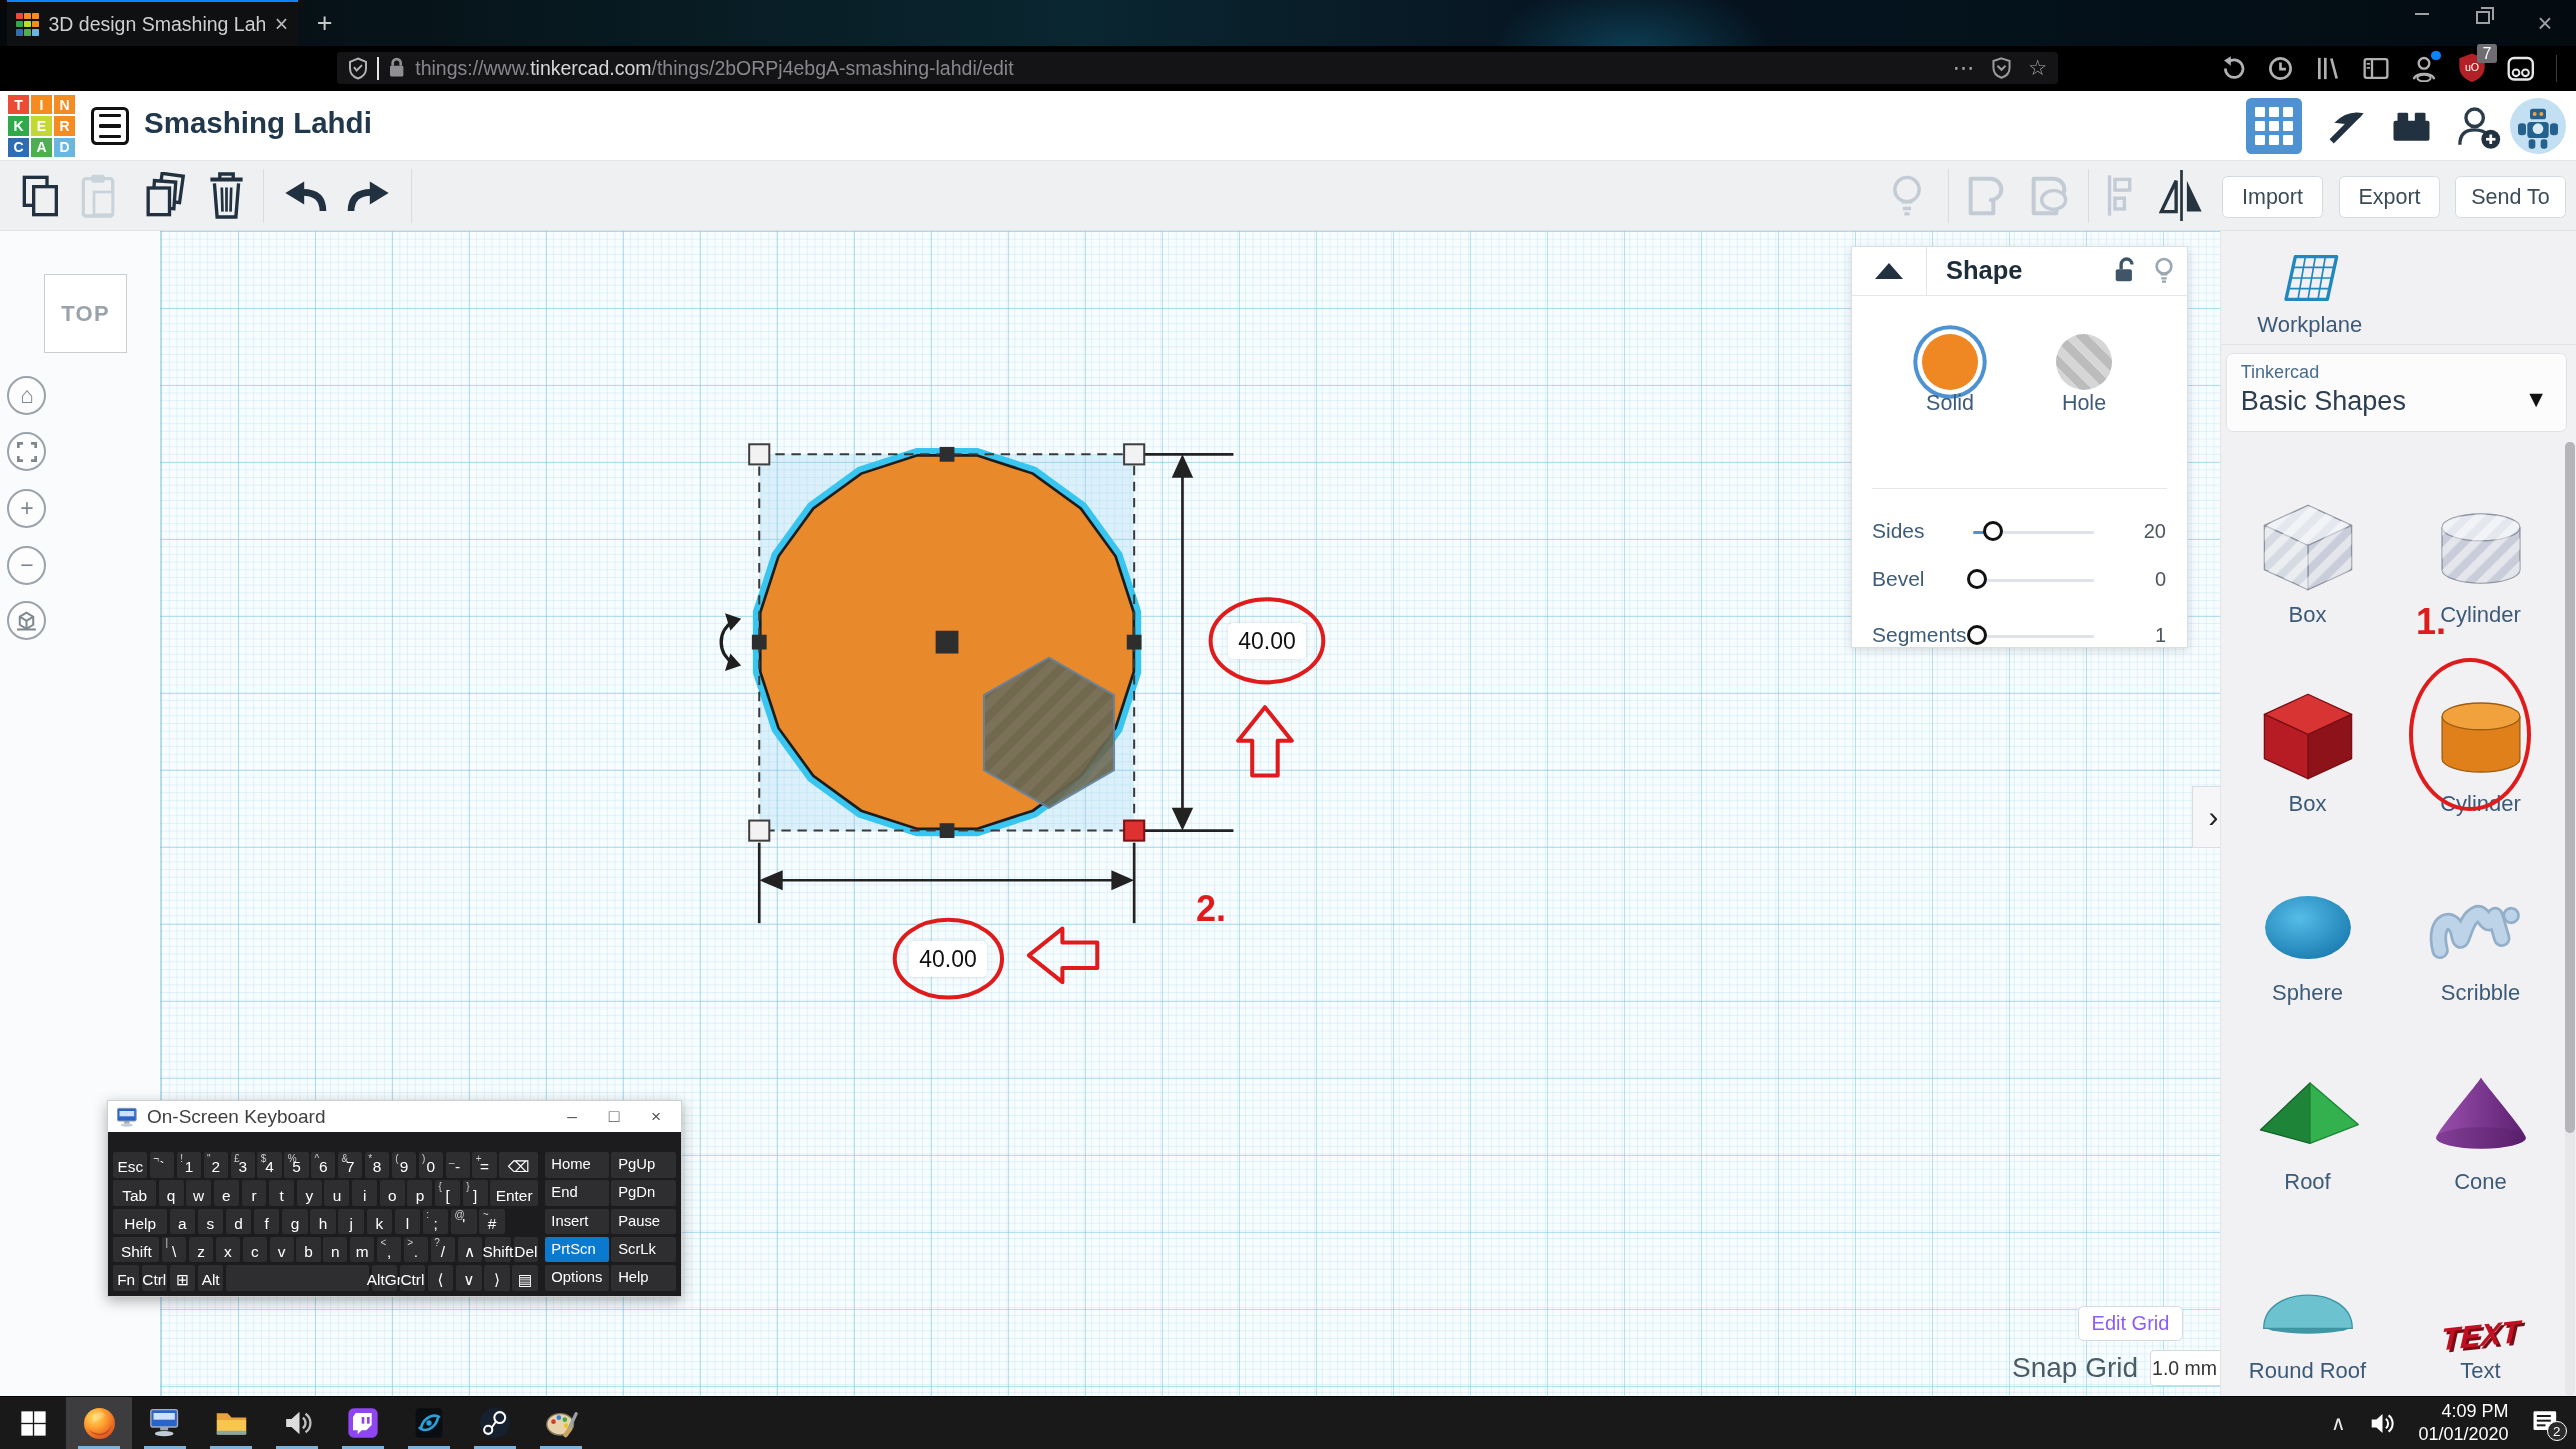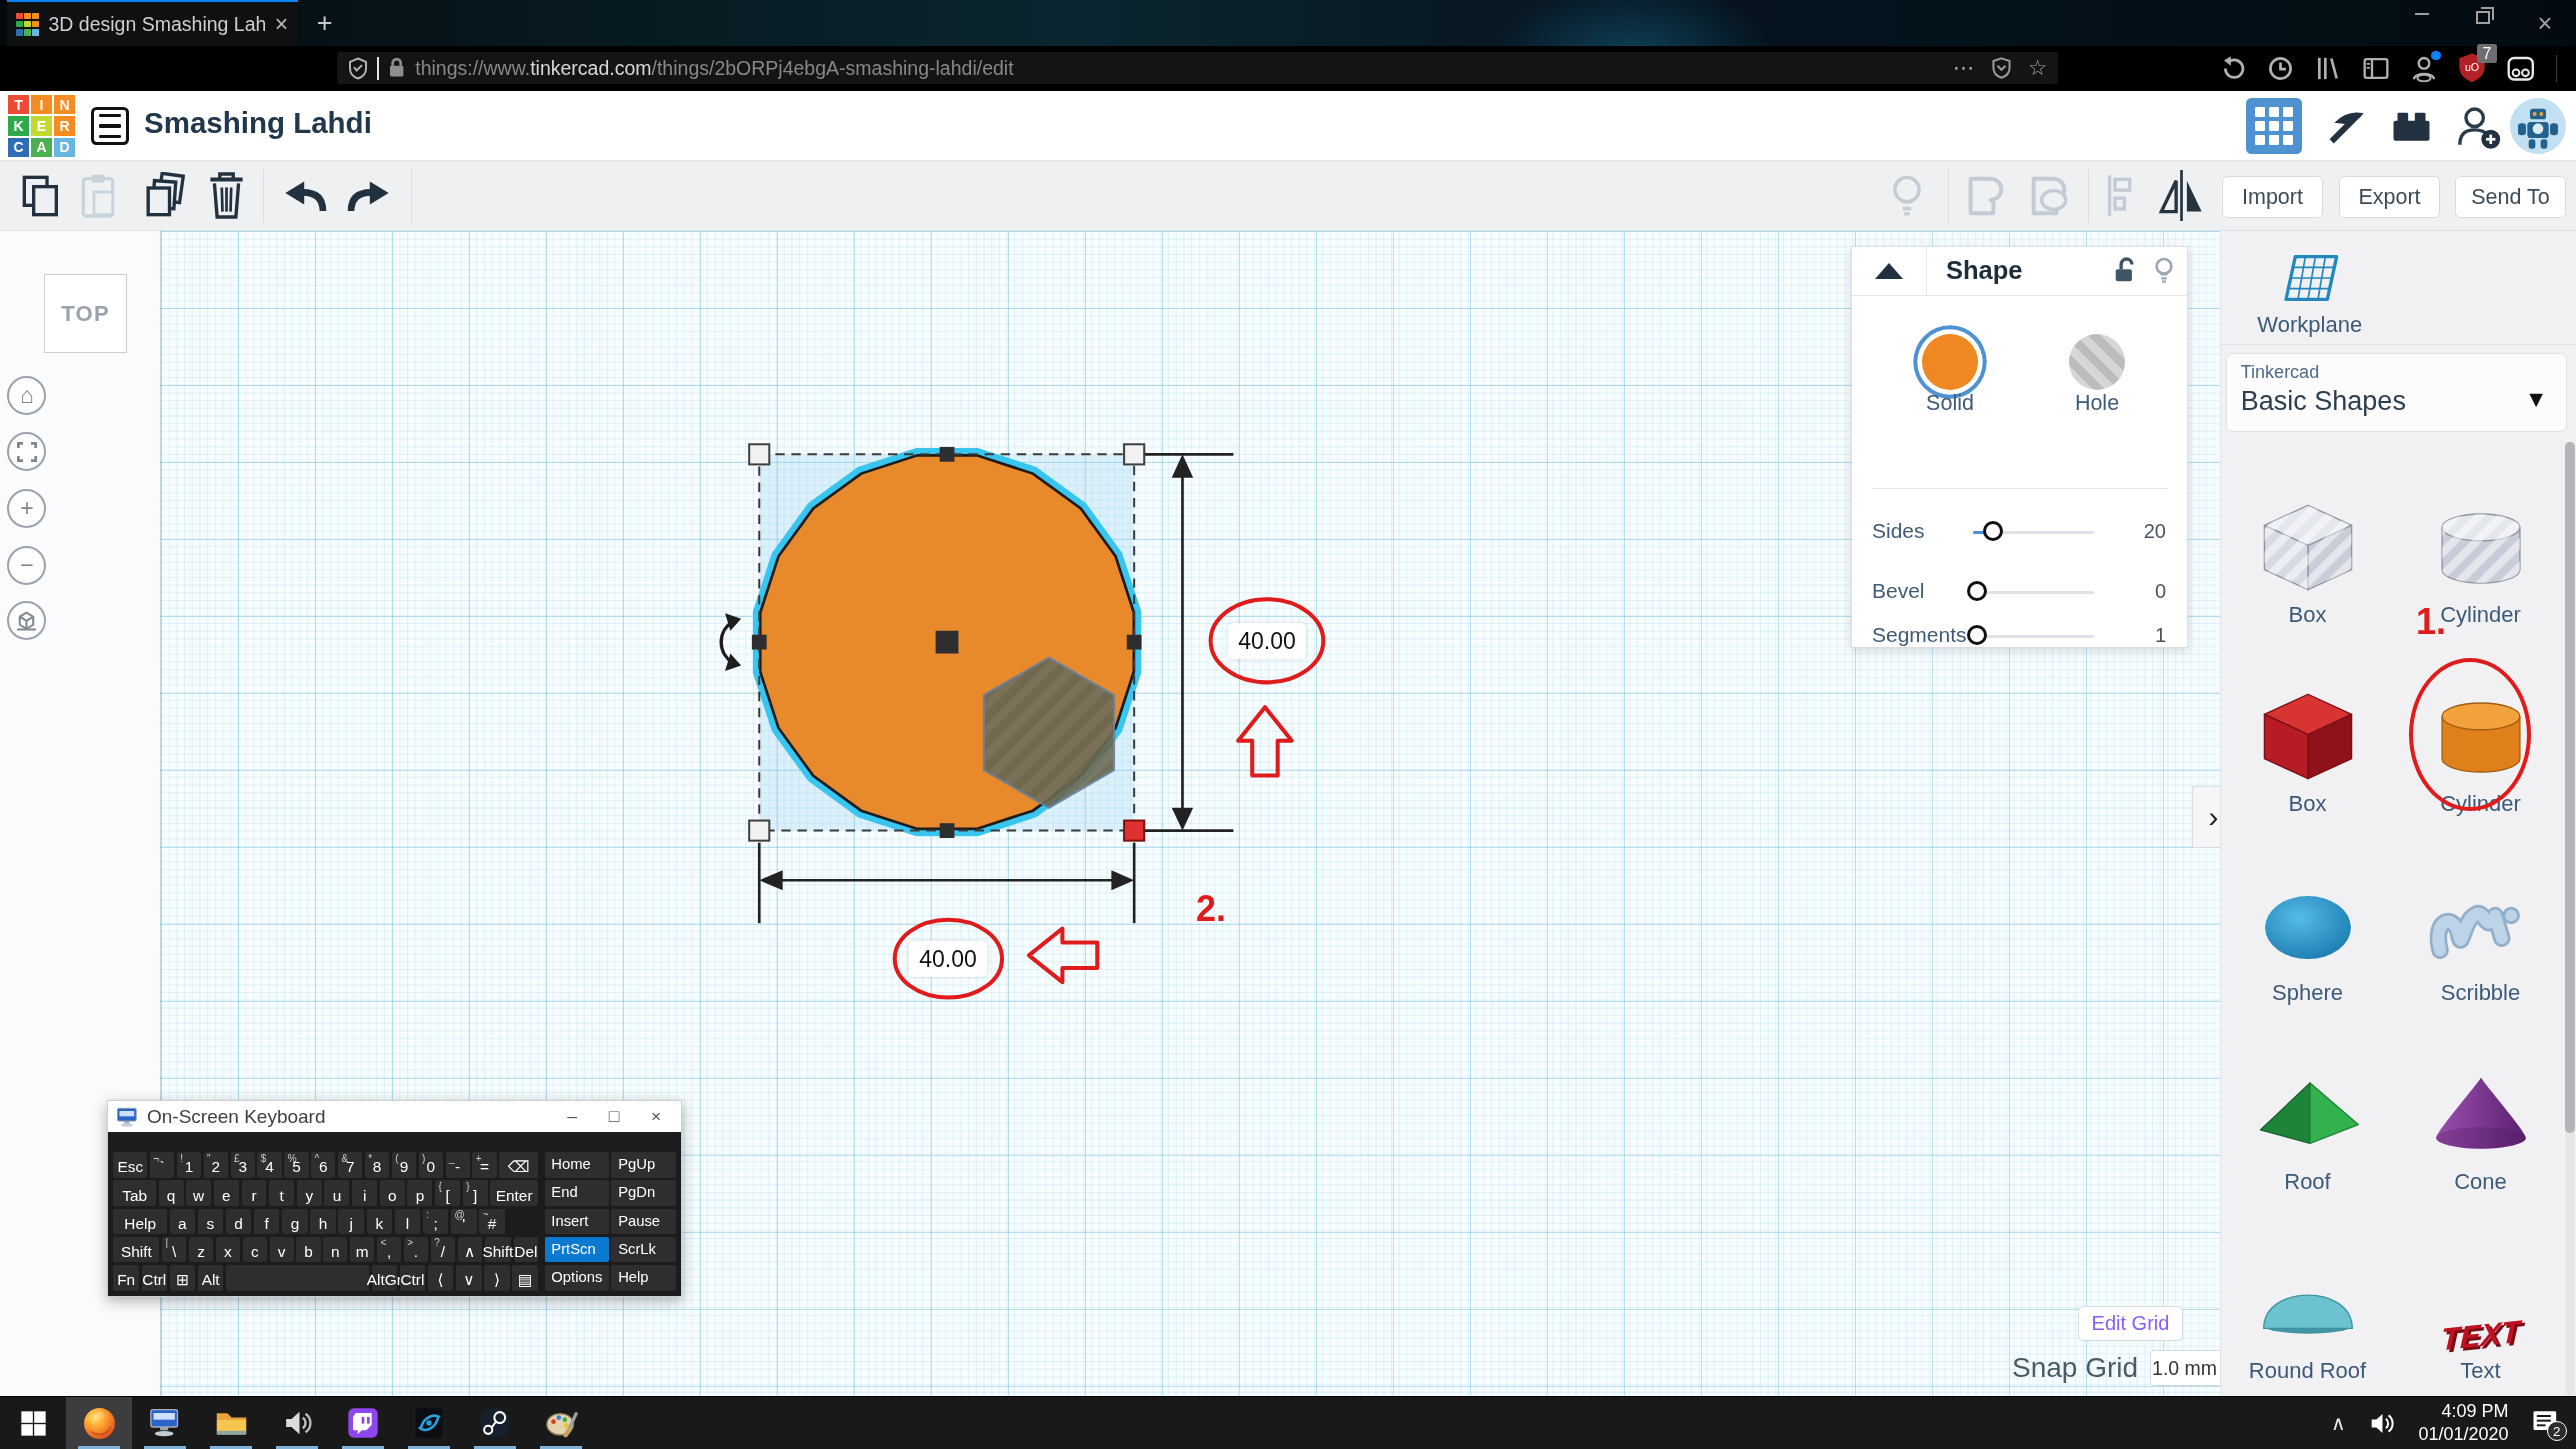--- a/index.html
+++ b/index.html
@@ -495,33 +495,33 @@
         <svg width="20" height="28" viewBox="0 0 30 42">
             <circle cx="15" cy="14" r="11" stroke="#9aa6b0" stroke-width="4" fill="none"></circle>
             <path d="M10,26 h10 M11,32 h8 M12,37 h6" stroke="#9aa6b0" stroke-width="3.5"></path>
           </svg>
       </div>
     </div>
     <div class="abs" style="left:70px;top:87px;text-align:center">
       <div class="opt-circle solid-c" style="margin:0 auto"></div>
       <div class="opt-label">Solid</div>
     </div>
-    <div class="abs" style="left:217px;top:87px;text-align:center">
+    <div class="abs" style="left:204px;top:87px;text-align:center">
       <div class="opt-circle hole-c" style="margin:0 auto"></div>
       <div class="opt-label">Hole</div>
     </div>
     <div class="sp-div"></div>
     <div class="slider-row" style="top:268px">
       <span class="lab">Sides</span>
       <span class="track"></span>
       <span class="fill" style="left:121px;width:19px"></span>
       <span class="knob" style="left:131px"></span>
       <span class="val">20</span>
     </div>
-    <div class="slider-row" style="top:328px">
+    <div class="slider-row" style="top:316px">
       <span class="lab">Bevel</span>
       <span class="track"></span>
       <span class="knob" style="left:115px"></span>
       <span class="val">0</span>
     </div>
     <div class="slider-row" style="top:372px">
       <span class="lab">Segments</span>
       <span class="track"></span>
       <span class="knob" style="left:115px"></span>
       <span class="val">1</span>

